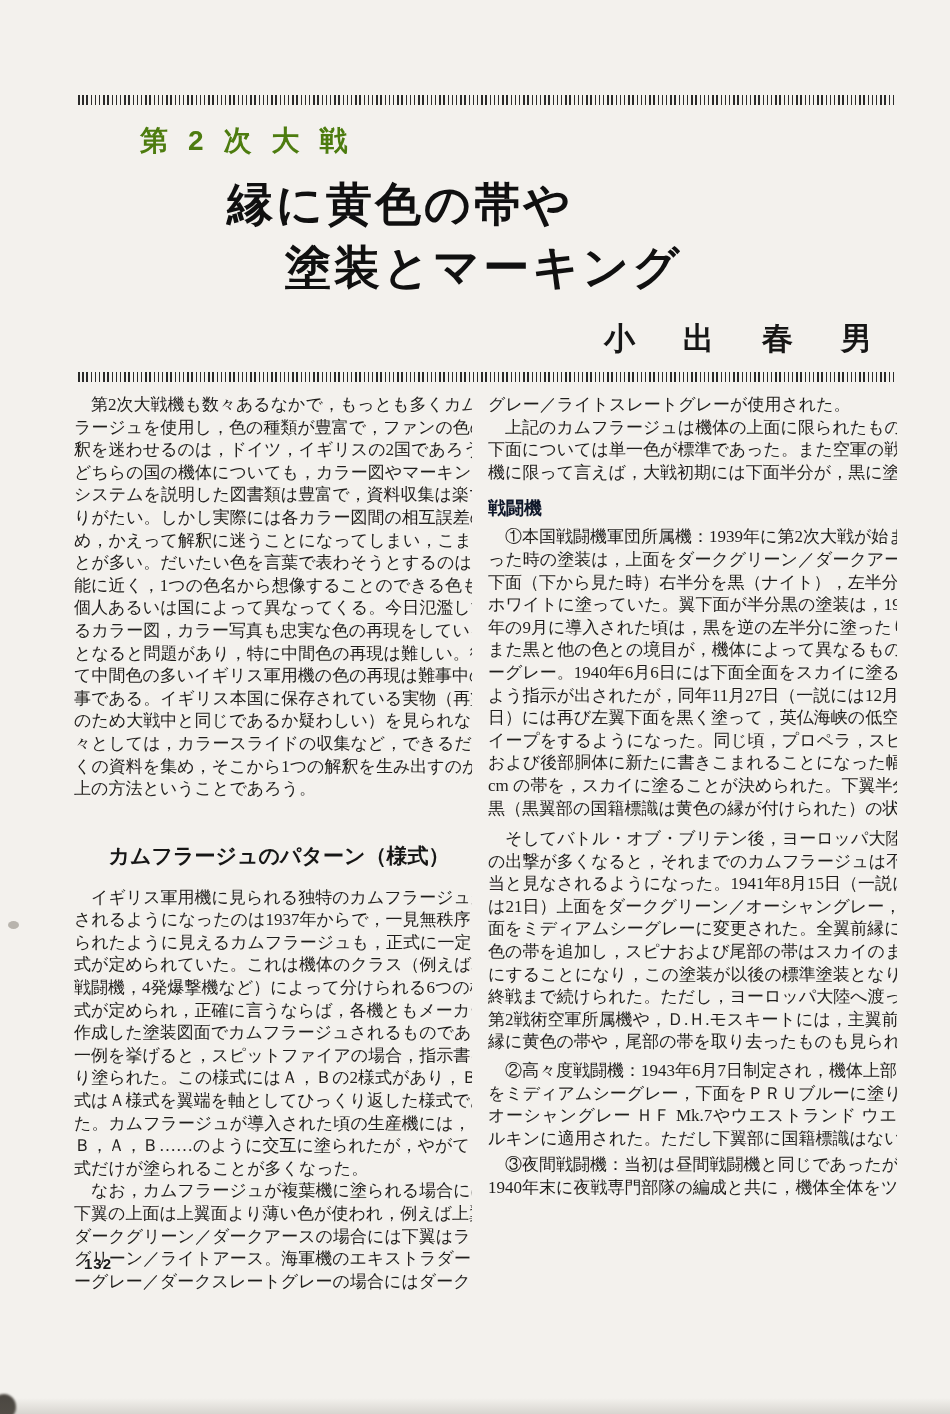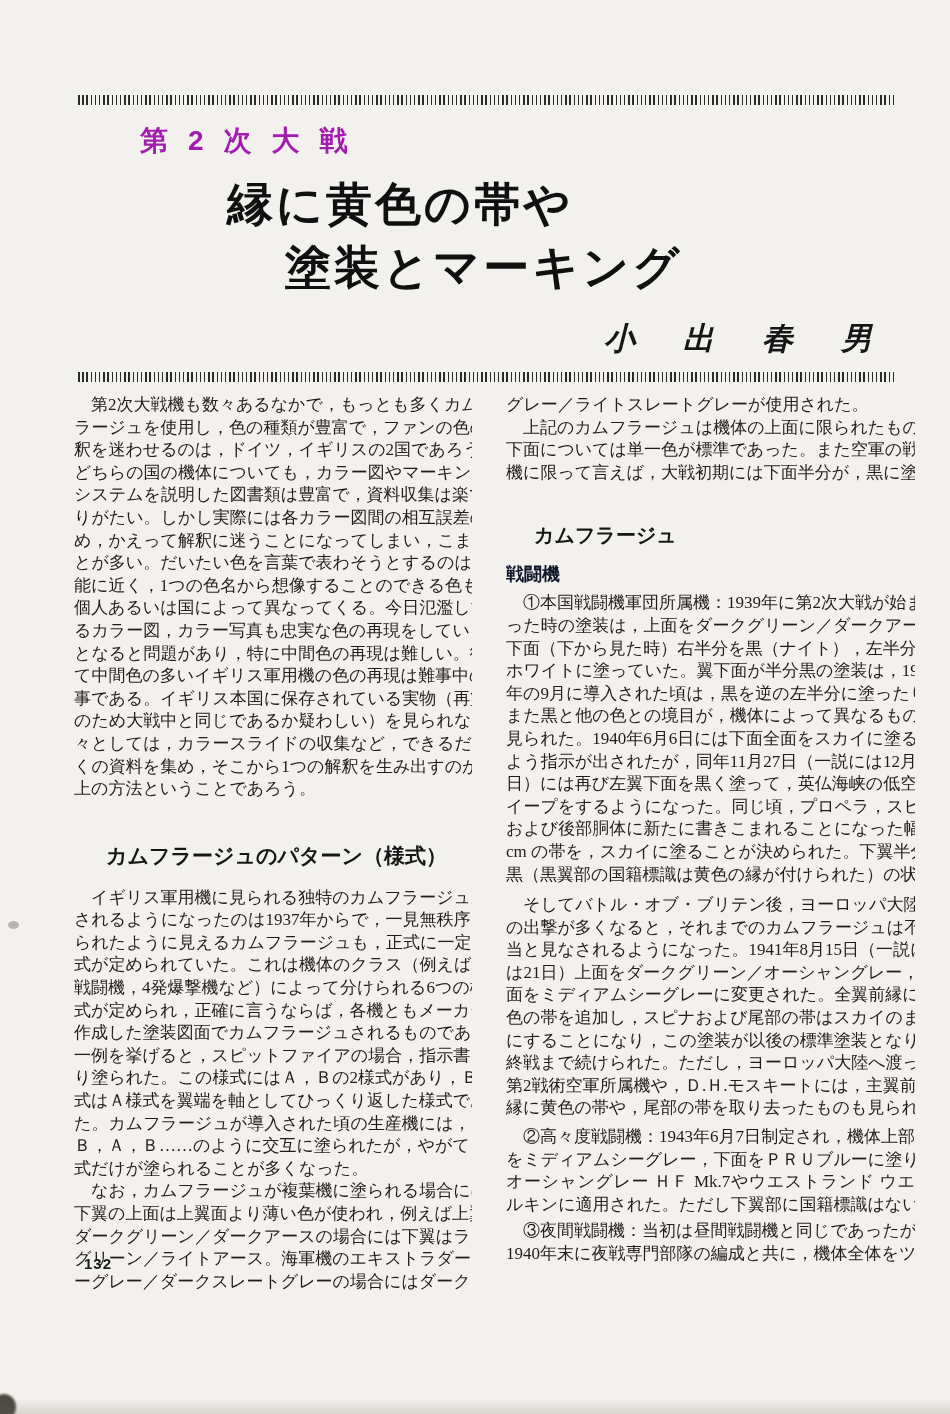--- a/index.html
+++ b/index.html
@@ -18,55 +18,55 @@
     background:repeating-linear-gradient(to right,#191919 0px,#191919 1.5px,rgba(0,0,0,0) 1.5px,rgba(0,0,0,0) 4.2px);
     opacity:.92;
   }
   #rule-top{left:78px;top:95px;width:816px;}
   #rule-bottom{left:78px;top:372px;width:816px;}
 
   .kicker{
     position:absolute;left:140px;top:122px;
     font-family:"Liberation Sans", sans-serif;
     font-weight:bold;font-size:28px;letter-spacing:20px;
-    color:#a21caf;white-space:nowrap;
+    color:#4d7c0f;white-space:nowrap;
   }
   .title-line{
     position:absolute;
     font-family:"Liberation Sans", sans-serif;
     font-weight:bold;font-size:46px;letter-spacing:3px;
     color:#101010;white-space:nowrap;
   }
   #title-1{left:227px;top:174px;}
   #title-2{left:285px;top:237px;}
   .author{
     position:absolute;left:604px;top:318px;
     font-family:"Liberation Serif", serif;
     font-weight:600;font-size:31px;letter-spacing:48px;
-    color:#161616;white-space:nowrap;font-style:italic;
+    color:#161616;white-space:nowrap;
   }
 
   .col{position:absolute;top:394px;overflow:hidden;}
   #col-left{left:74px;width:398px;}
-  #col-right{left:506px;width:409px;}
+  #col-right{left:488px;width:409px;}
 
   .para{font-size:17px;line-height:22.6px;}
   .line{
     text-align:justify;
     text-align-last:justify;
     white-space:nowrap;
     overflow:hidden;
     height:22.6px;
   }
   .line-short{text-align-last:left;}
 
   .left-heading{
     font-family:"Liberation Sans", sans-serif;
     font-weight:bold;font-size:21px;line-height:30px;
-    margin:40px 0 16px 32px;color:#161616;
+    margin:40px 0 16px 12px;color:#161616;text-align:center;
   }
   .right-heading{
     font-family:"Liberation Sans", sans-serif;
     font-weight:bold;font-size:20px;line-height:30px;
     margin:36px 0 0 28px;color:#161616;
   }
   .sub-heading{
     font-weight:bold;font-size:18px;line-height:24px;
     margin:12px 0 0 0;color:#0f172a;
   }
@@ -155,30 +155,29 @@
 
 <div id="col-right" class="col">
   <div class="para">
       <div class="line line-short">グレー／ライトスレートグレーが使用された。</div>
     </div>
   <div class="para">
       <div class="line">　上記のカムフラージュは機体の上面に限られたもので，</div>
       <div class="line">下面については単一色が標準であった。また空軍の戦闘</div>
       <div class="line">機に限って言えば，大戦初期には下面半分が，黒に塗装</div>
     </div>
-  <div class="right-heading">カムフラージュ</div>
   <div class="sub-heading">戦闘機</div>
   <div id="r-para1" class="para">
       <div class="line">　①本国戦闘機軍団所属機：1939年に第2次大戦が始ま</div>
       <div class="line">った時の塗装は，上面をダークグリーン／ダークアース，</div>
       <div class="line">下面（下から見た時）右半分を黒（ナイト），左半分を</div>
       <div class="line">ホワイトに塗っていた。翼下面が半分黒の塗装は，1938</div>
       <div class="line">年の9月に導入された頃は，黒を逆の左半分に塗ったり，</div>
       <div class="line">また黒と他の色との境目が，機体によって異なるものも</div>
-      <div class="line">見られた。1940年6月6日には下面全面をスカイに塗る</div>
+      <div class="line">ーグレー。1940年6月6日には下面全面をスカイに塗る</div>
       <div class="line">よう指示が出されたが，同年11月27日（一説には12月12</div>
       <div class="line">日）には再び左翼下面を黒く塗って，英仏海峡の低空ス</div>
       <div class="line">イープをするようになった。同じ頃，プロペラ，スピナ</div>
       <div class="line">および後部胴体に新たに書きこまれることになった幅46</div>
       <div class="line">cm の帯を，スカイに塗ることが決められた。下翼半分</div>
       <div class="line">黒（黒翼部の国籍標識は黄色の縁が付けられた）の状態</div>
     </div>
   <div id="r-para2" class="para">
       <div class="line">　そしてバトル・オブ・ブリテン後，ヨーロッパ大陸へ</div>
       <div class="line">の出撃が多くなると，それまでのカムフラージュは不適</div>

